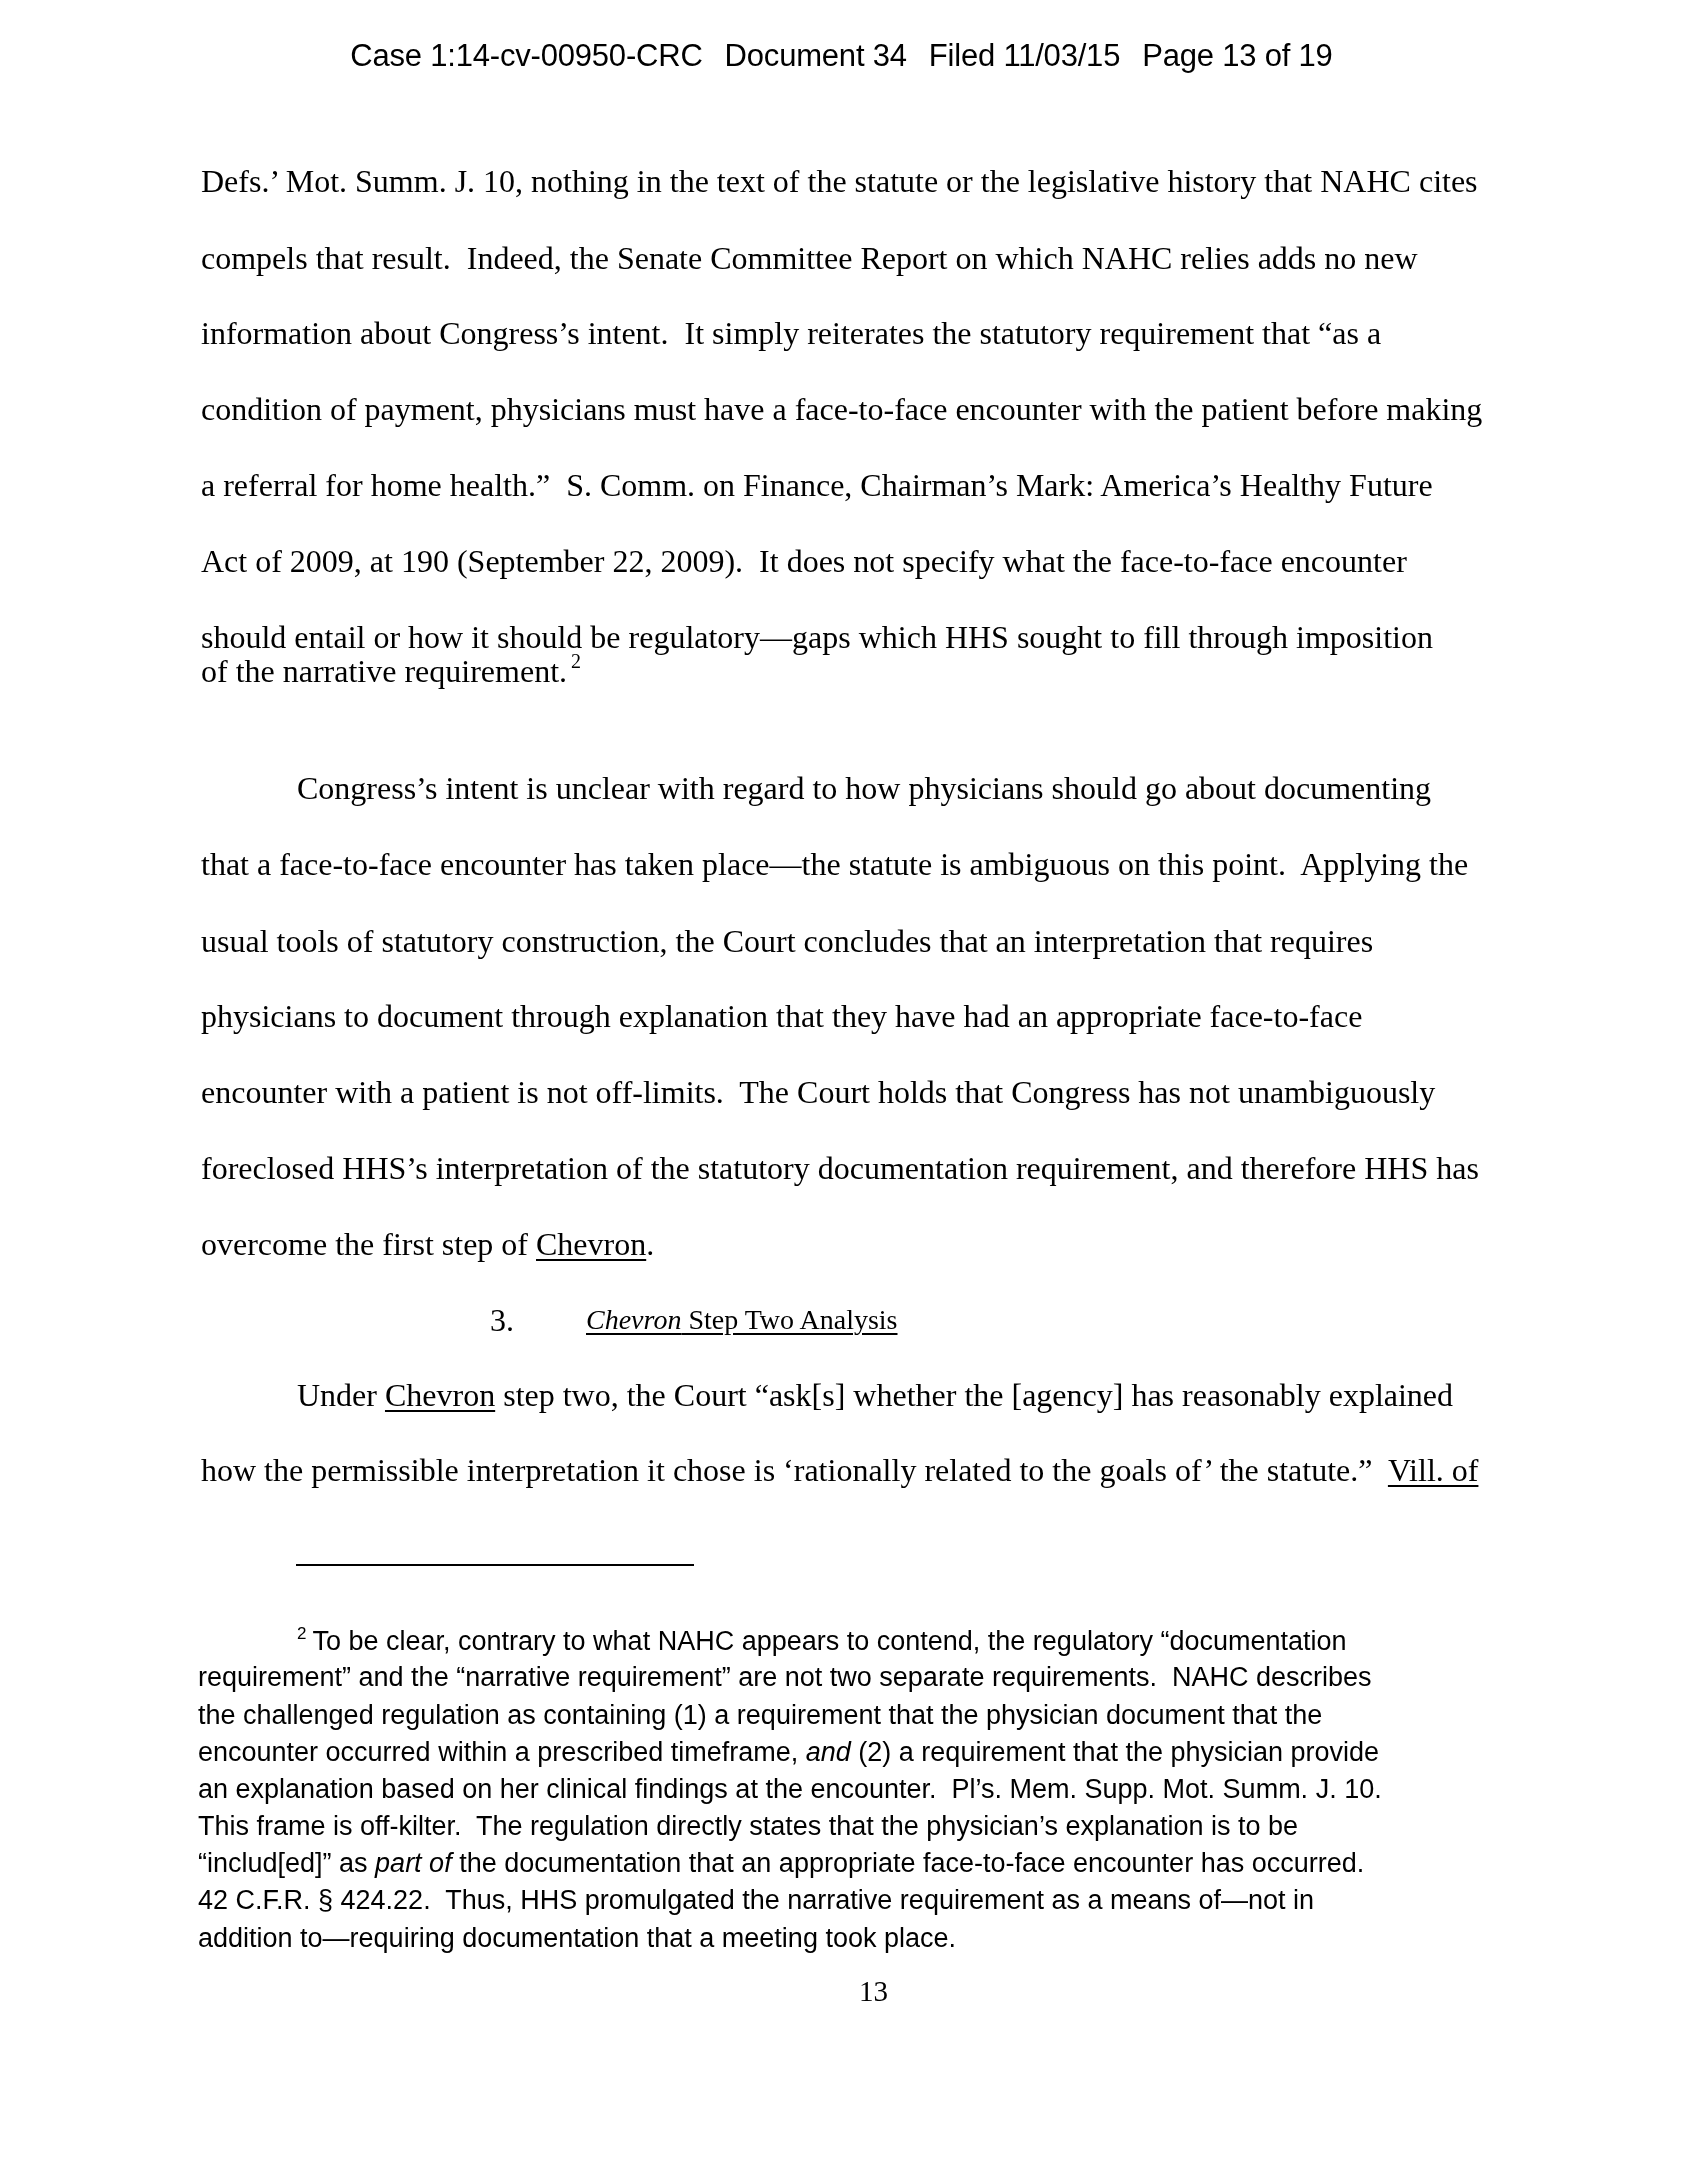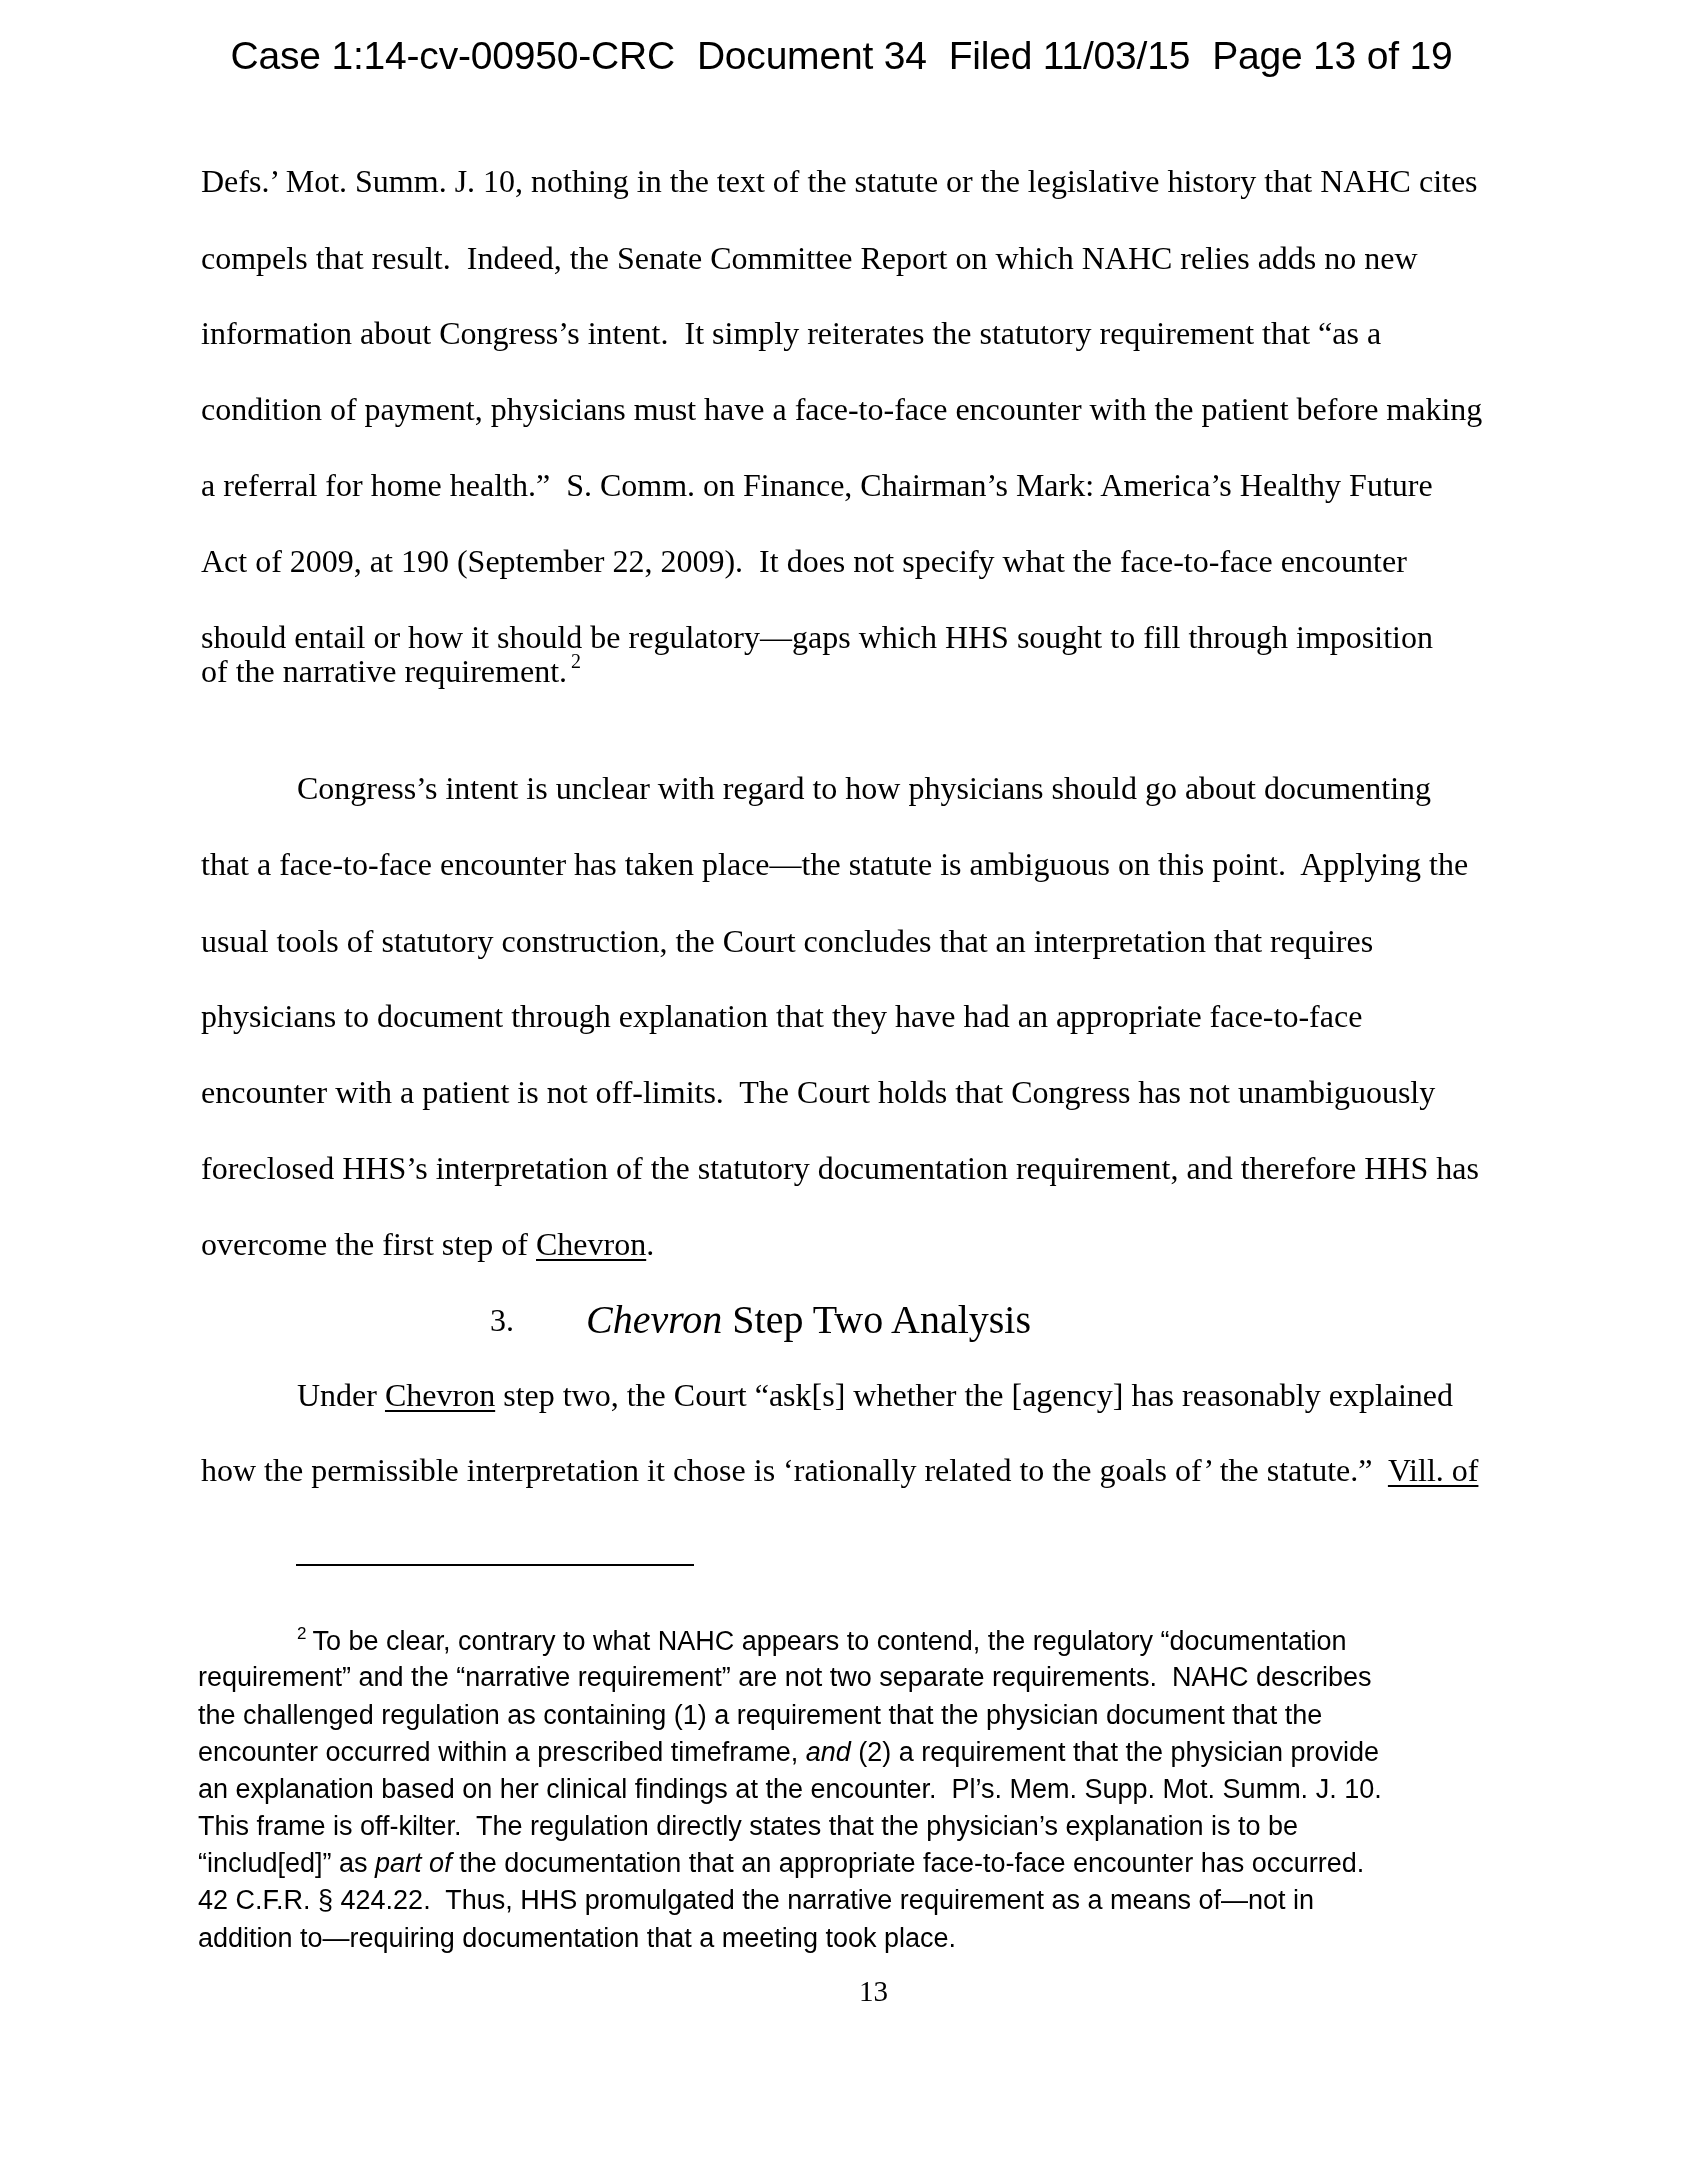--- a/index.html
+++ b/index.html
@@ -2,35 +2,35 @@
 <html><head>
 <meta charset="utf-8">
 <style>
   html, body { margin: 0; padding: 0; background: #ffffff; }
   body { width: 1683px; height: 2178px; position: relative; overflow: hidden; color: #000000; }
   .page { position: absolute; left: 0; top: 0; width: 1683px; height: 2178px; background: #ffffff; }
   .header {
     position: absolute; left: 0; width: 1683px; top: 38px;
     text-align: center;
     font-family: "Liberation Sans", sans-serif;
-    font-size: 39px; line-height: 36px; white-space: pre;
+    font-size: 31px; line-height: 36px; white-space: pre;
     letter-spacing: -0.2px;
   }
   .header span { margin: 0 11px; }
   .line {
     position: absolute; left: 201px; white-space: pre;
     font-family: "Liberation Serif", serif;
     font-size: 32px; line-height: 40px; height: 40px;
   }
   .line.indent { left: 297px; }
   .u { text-decoration: underline; text-decoration-thickness: 2px; text-underline-offset: 4px; }
   .i { font-style: italic; }
   sup.fnref { font-size: 20px; vertical-align: 14px; line-height: 0; margin-left: 4px; }
   .heading-num { position: absolute; left: 490px; font-family: "Liberation Serif", serif; font-size: 32px; line-height: 40px; white-space: pre; }
-  .heading-text { position: absolute; left: 586px; font-family: "Liberation Serif", serif; font-size: 40px; line-height: 40px; white-space: pre; text-decoration-thickness: 2px; text-underline-offset: 4px; }
+  .heading-text { position: absolute; left: 586px; font-family: "Liberation Serif", serif; font-size: 28px; line-height: 40px; white-space: pre; text-decoration: underline; text-decoration-thickness: 2px; text-underline-offset: 4px; }
   .fn-sep { position: absolute; left: 296px; top: 1564px; width: 398px; height: 2px; background: #000000; }
   .fline {
     position: absolute; left: 198px; white-space: pre;
     font-family: Liberation Sans, sans-serif;
     font-size: 27px; line-height: 34px; height: 34px;
   }
   .fline.indent { left: 297px; }
   sup.fnmark { font-size: 17px; vertical-align: 11px; line-height: 0; margin-right: 6px; }
   .pagenum {
     position: absolute; left: 0; width: 1683px; top: 1974px; text-align: center;

